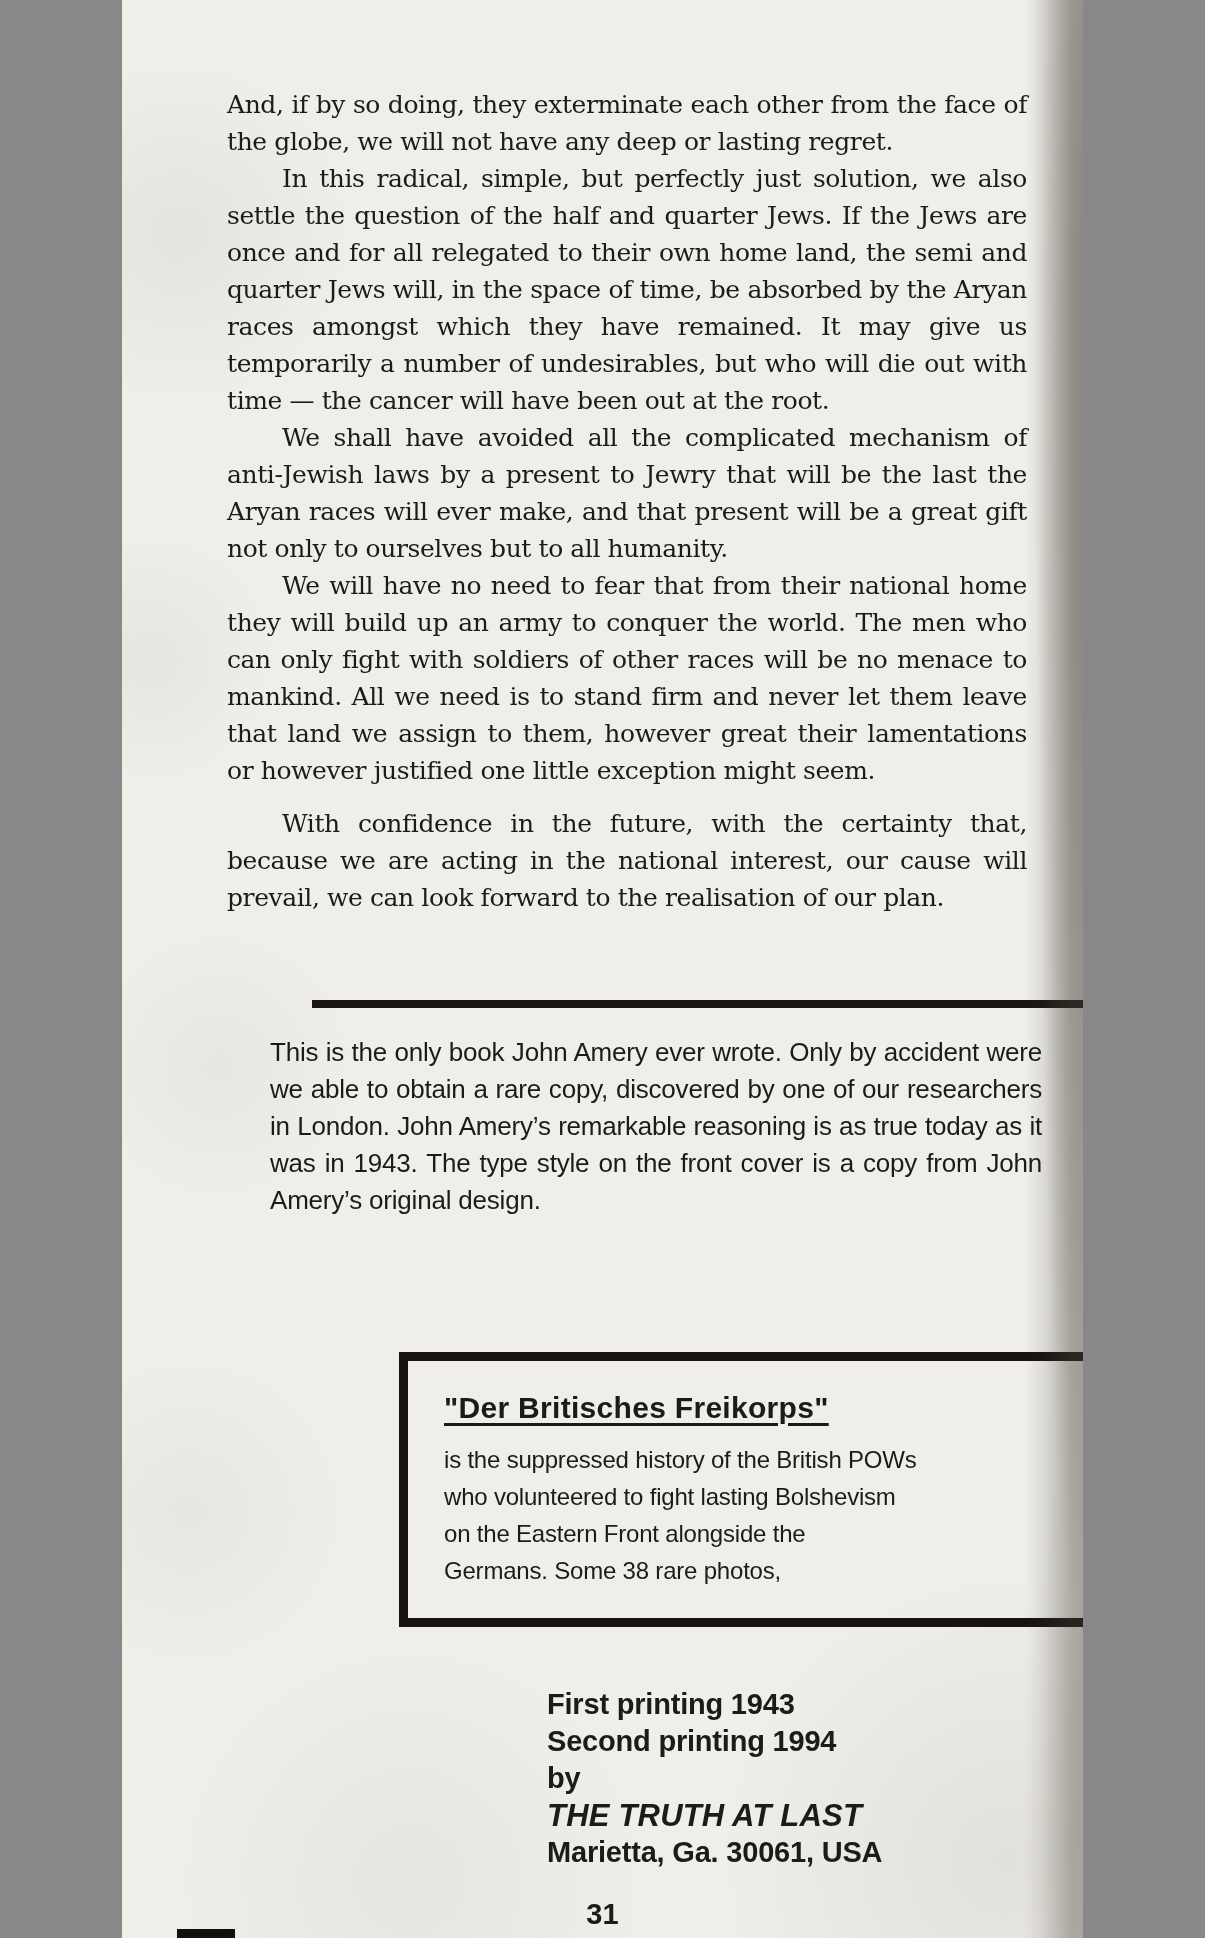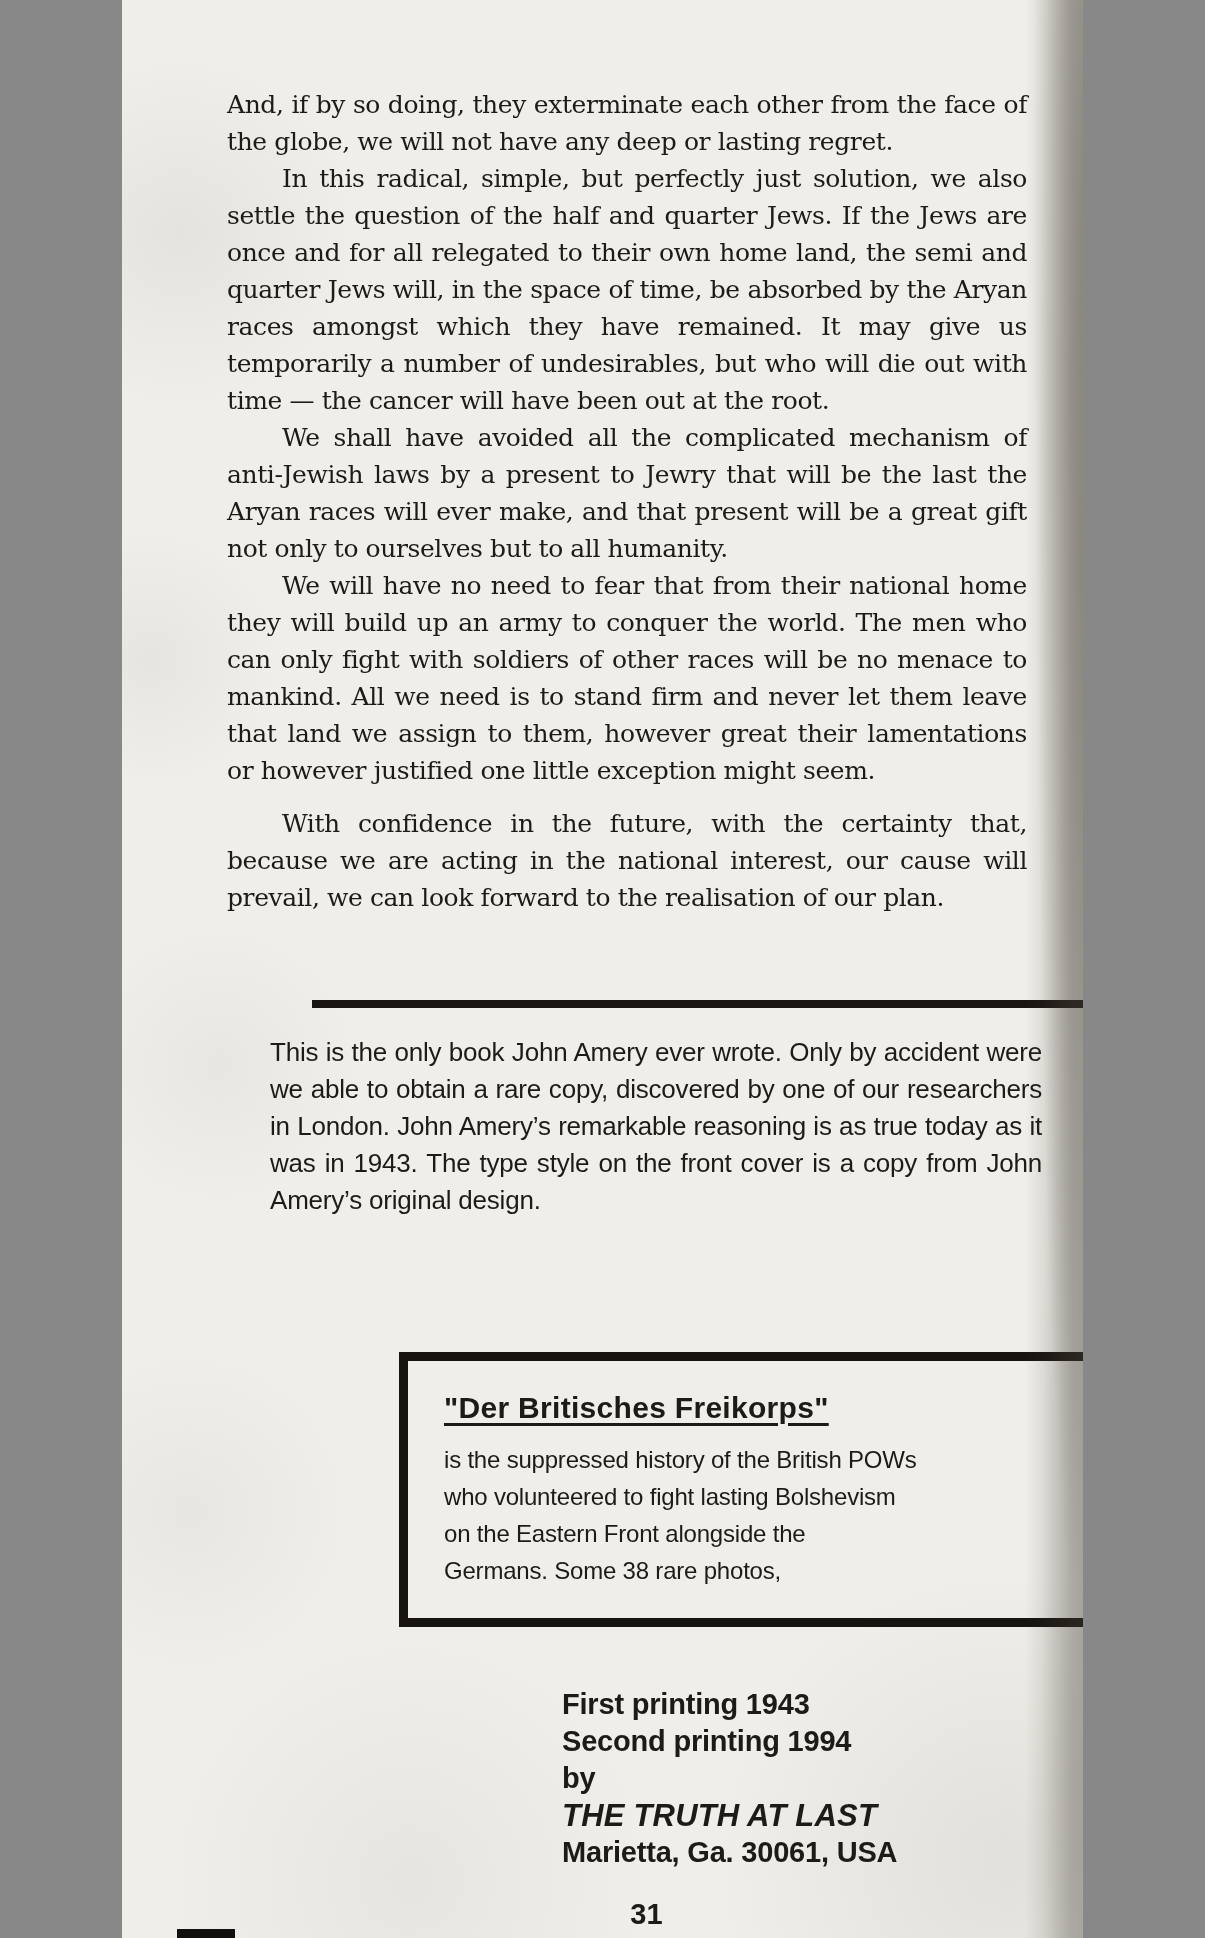--- a/index.html
+++ b/index.html
@@ -59,30 +59,30 @@
     font-size: 30px; font-weight: bold; letter-spacing: 0.3px;
     text-decoration: underline;
     text-underline-offset: 5px;
     margin-bottom: 16px;
   }
   .box-line {
     font-size: 24px; line-height: 37px; letter-spacing: -0.2px;
     white-space: nowrap;
   }
   .colophon {
-    position: absolute; left: 440px; top: 1686px;
+    position: absolute; left: 425px; top: 1686px;
     font-family: "Liberation Sans", sans-serif;
     font-weight: bold; font-size: 29px; line-height: 37px; letter-spacing: -0.2px;
   }
   .colophon-line.emphasis { font-style: italic; font-size: 31px; letter-spacing: 0.2px; }
   .page-number {
     position: absolute; left: 0; top: 1898px; width: 100%;
     text-align: center;
     font-family: "Liberation Sans", sans-serif;
-    font-weight: bold; font-size: 29px; padding-left: 44px;
+    font-weight: bold; font-size: 29px;
   }
   .bottom-mark {
     position: absolute; left: 55px; top: 1929px; width: 58px; height: 9px;
     background: #11100e;
   }
 </style>
 </head>
 <body>
 
 <div class="page">

